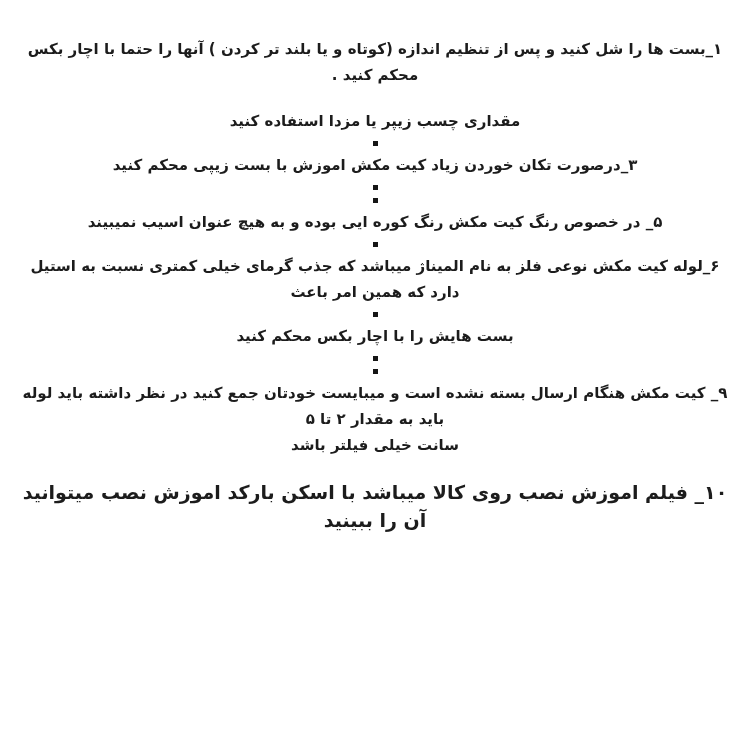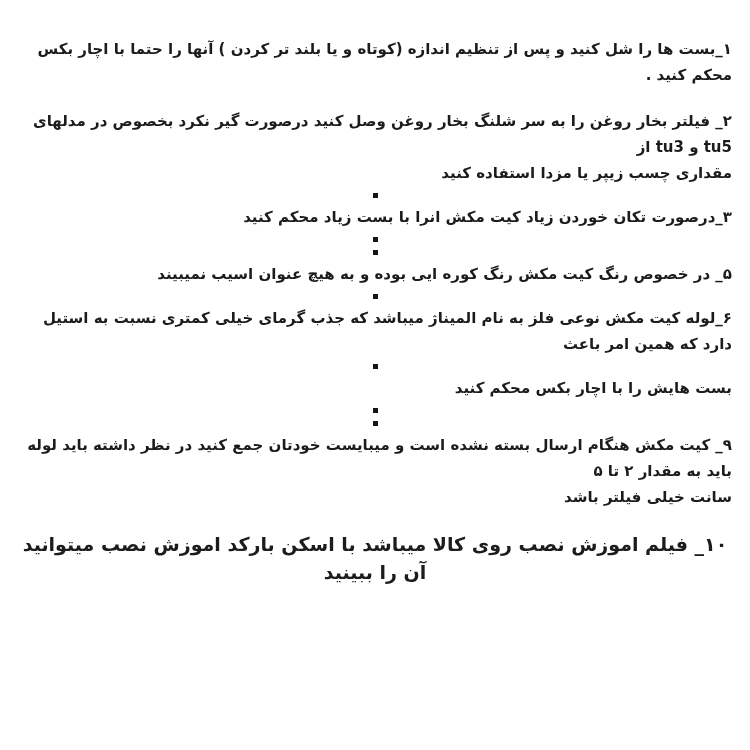--- a/index.html
+++ b/index.html
@@ -22,21 +22,20 @@
     color: #1c1c1c;
     font-family: "DejaVu Sans", sans-serif;
     font-weight: 700;
     width: 100%;
   }
   .item { margin: 0 18px; }
   .item + .item { margin-top: 20px; }
   .item.normal {
     font-size: 15px;
     line-height: 26px;
-    text-align: right;
   }
   .item.large {
     font-size: 19px;
     line-height: 28px;
   }
   .line { white-space: normal; }
   .sep {
     height: 8px;
     margin: 5px 0;
     display: flex;
@@ -52,28 +51,27 @@
 </style>
 </head>
 <body>
 
 <div class="page">
   <main class="doc" dir="rtl">
       <div class="item normal">
         <div class="line">۱_بست ها را شل کنید و پس از تنظیم اندازه (کوتاه و یا بلند تر کردن ) آنها را حتما با اچار بکس محکم کنید .</div>
       </div>
       <div class="item normal">
-        <div class="line">۲_ فیلتر بخار روغن را به سر شلنگ بخار روغن وصل کنید درصورت گیر نکرد بخصوص در مدلهای tu5 و tu3 از</div>
         <div class="line">مقداری چسب زیپر یا مزدا استفاده کنید</div>
       </div>
       <div class="sep">
         <span class="sq"></span>
       </div>
       <div class="item normal">
-        <div class="line">۳_درصورت تکان خوردن زیاد کیت مکش انرا با بست زیاد محکم کنید</div>
+        <div class="line">۳_درصورت تکان خوردن زیاد کیت مکش اموزش با بست زیپی محکم کنید</div>
       </div>
       <div class="sep">
         <span class="sq"></span>
       </div>
       <div class="sep">
         <span class="sq"></span>
       </div>
       <div class="item normal">
         <div class="line">۵_ در خصوص رنگ کیت مکش رنگ کوره ایی بوده و به هیچ عنوان اسیب نمیبیند</div>
       </div>

